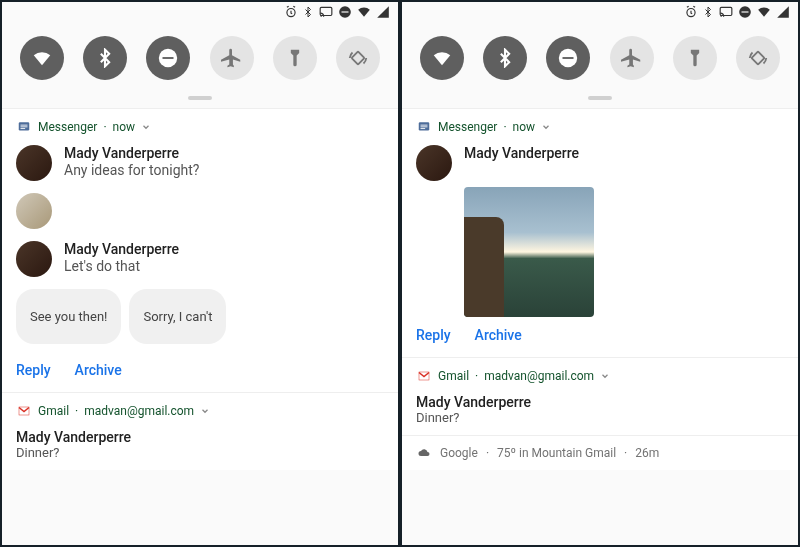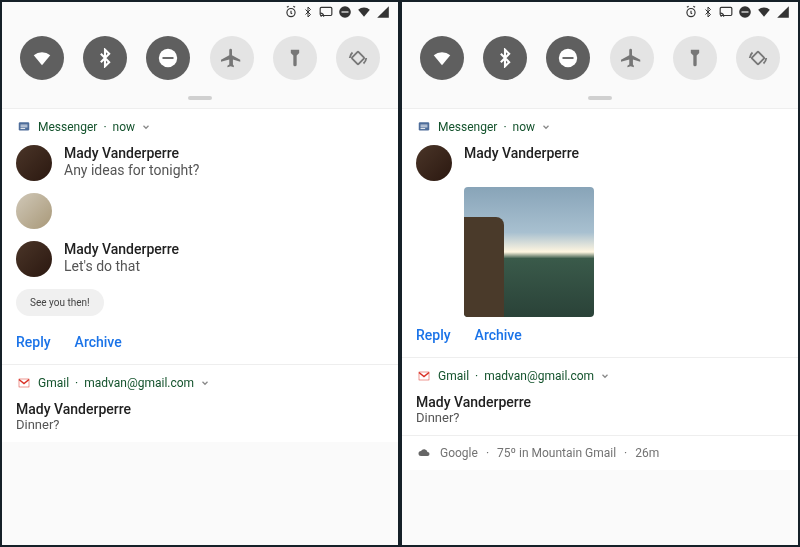--- a/index.html
+++ b/index.html
@@ -78,21 +78,21 @@
     .avatar.a1 { background: linear-gradient(135deg,#4a3528,#2b1810); }
     .avatar.a2 { background: linear-gradient(135deg,#d0c8b8,#a89878); }
     .msg-content { flex: 1; }
     .msg-name { font-size: 14px; font-weight: 500; color: #212121; }
     .msg-text { font-size: 14px; color: #555; margin-top: 1px; }
     .suggestions {
       display: flex; gap: 8px; margin: 8px 0; overflow: hidden;
     }
     .chip {
       background: #f0f0f0; border-radius: 18px;
-      padding: 8px 14px; font-size: 10px; color: #444;
+      padding: 20px 14px; font-size: 13px; color: #444;
       white-space: nowrap;
       cursor: pointer;
     }
     .actions {
       display: flex; gap: 24px; padding: 10px 0 4px 0;
       font-size: 14px; font-weight: 500;
     }
     .actions span { color: #1a73e8; cursor: pointer; }
     .gmail-notif .notif-header .app-icon { color: #d93025; }
     .gmail-subject { font-size: 14px; font-weight: 500; color: #212121; }
@@ -225,20 +225,21 @@
     <div class="msg-row">
       <div class="avatar a1"></div>
       <div class="msg-content">
         <div class="msg-name">Mady Vanderperre</div>
         <div class="msg-text">Let's do that</div>
       </div>
     </div>
 
     <div class="suggestions">
       <div class="chip">See you then!</div>
+      <div class="chip">Sorry, I can't</div>
     </div>
 
     <div class="actions">
       <span>Reply</span>
       <span>Archive</span>
     </div>
   </div>
 
   <div class="notif gmail-notif">
     <div class="notif-header">

